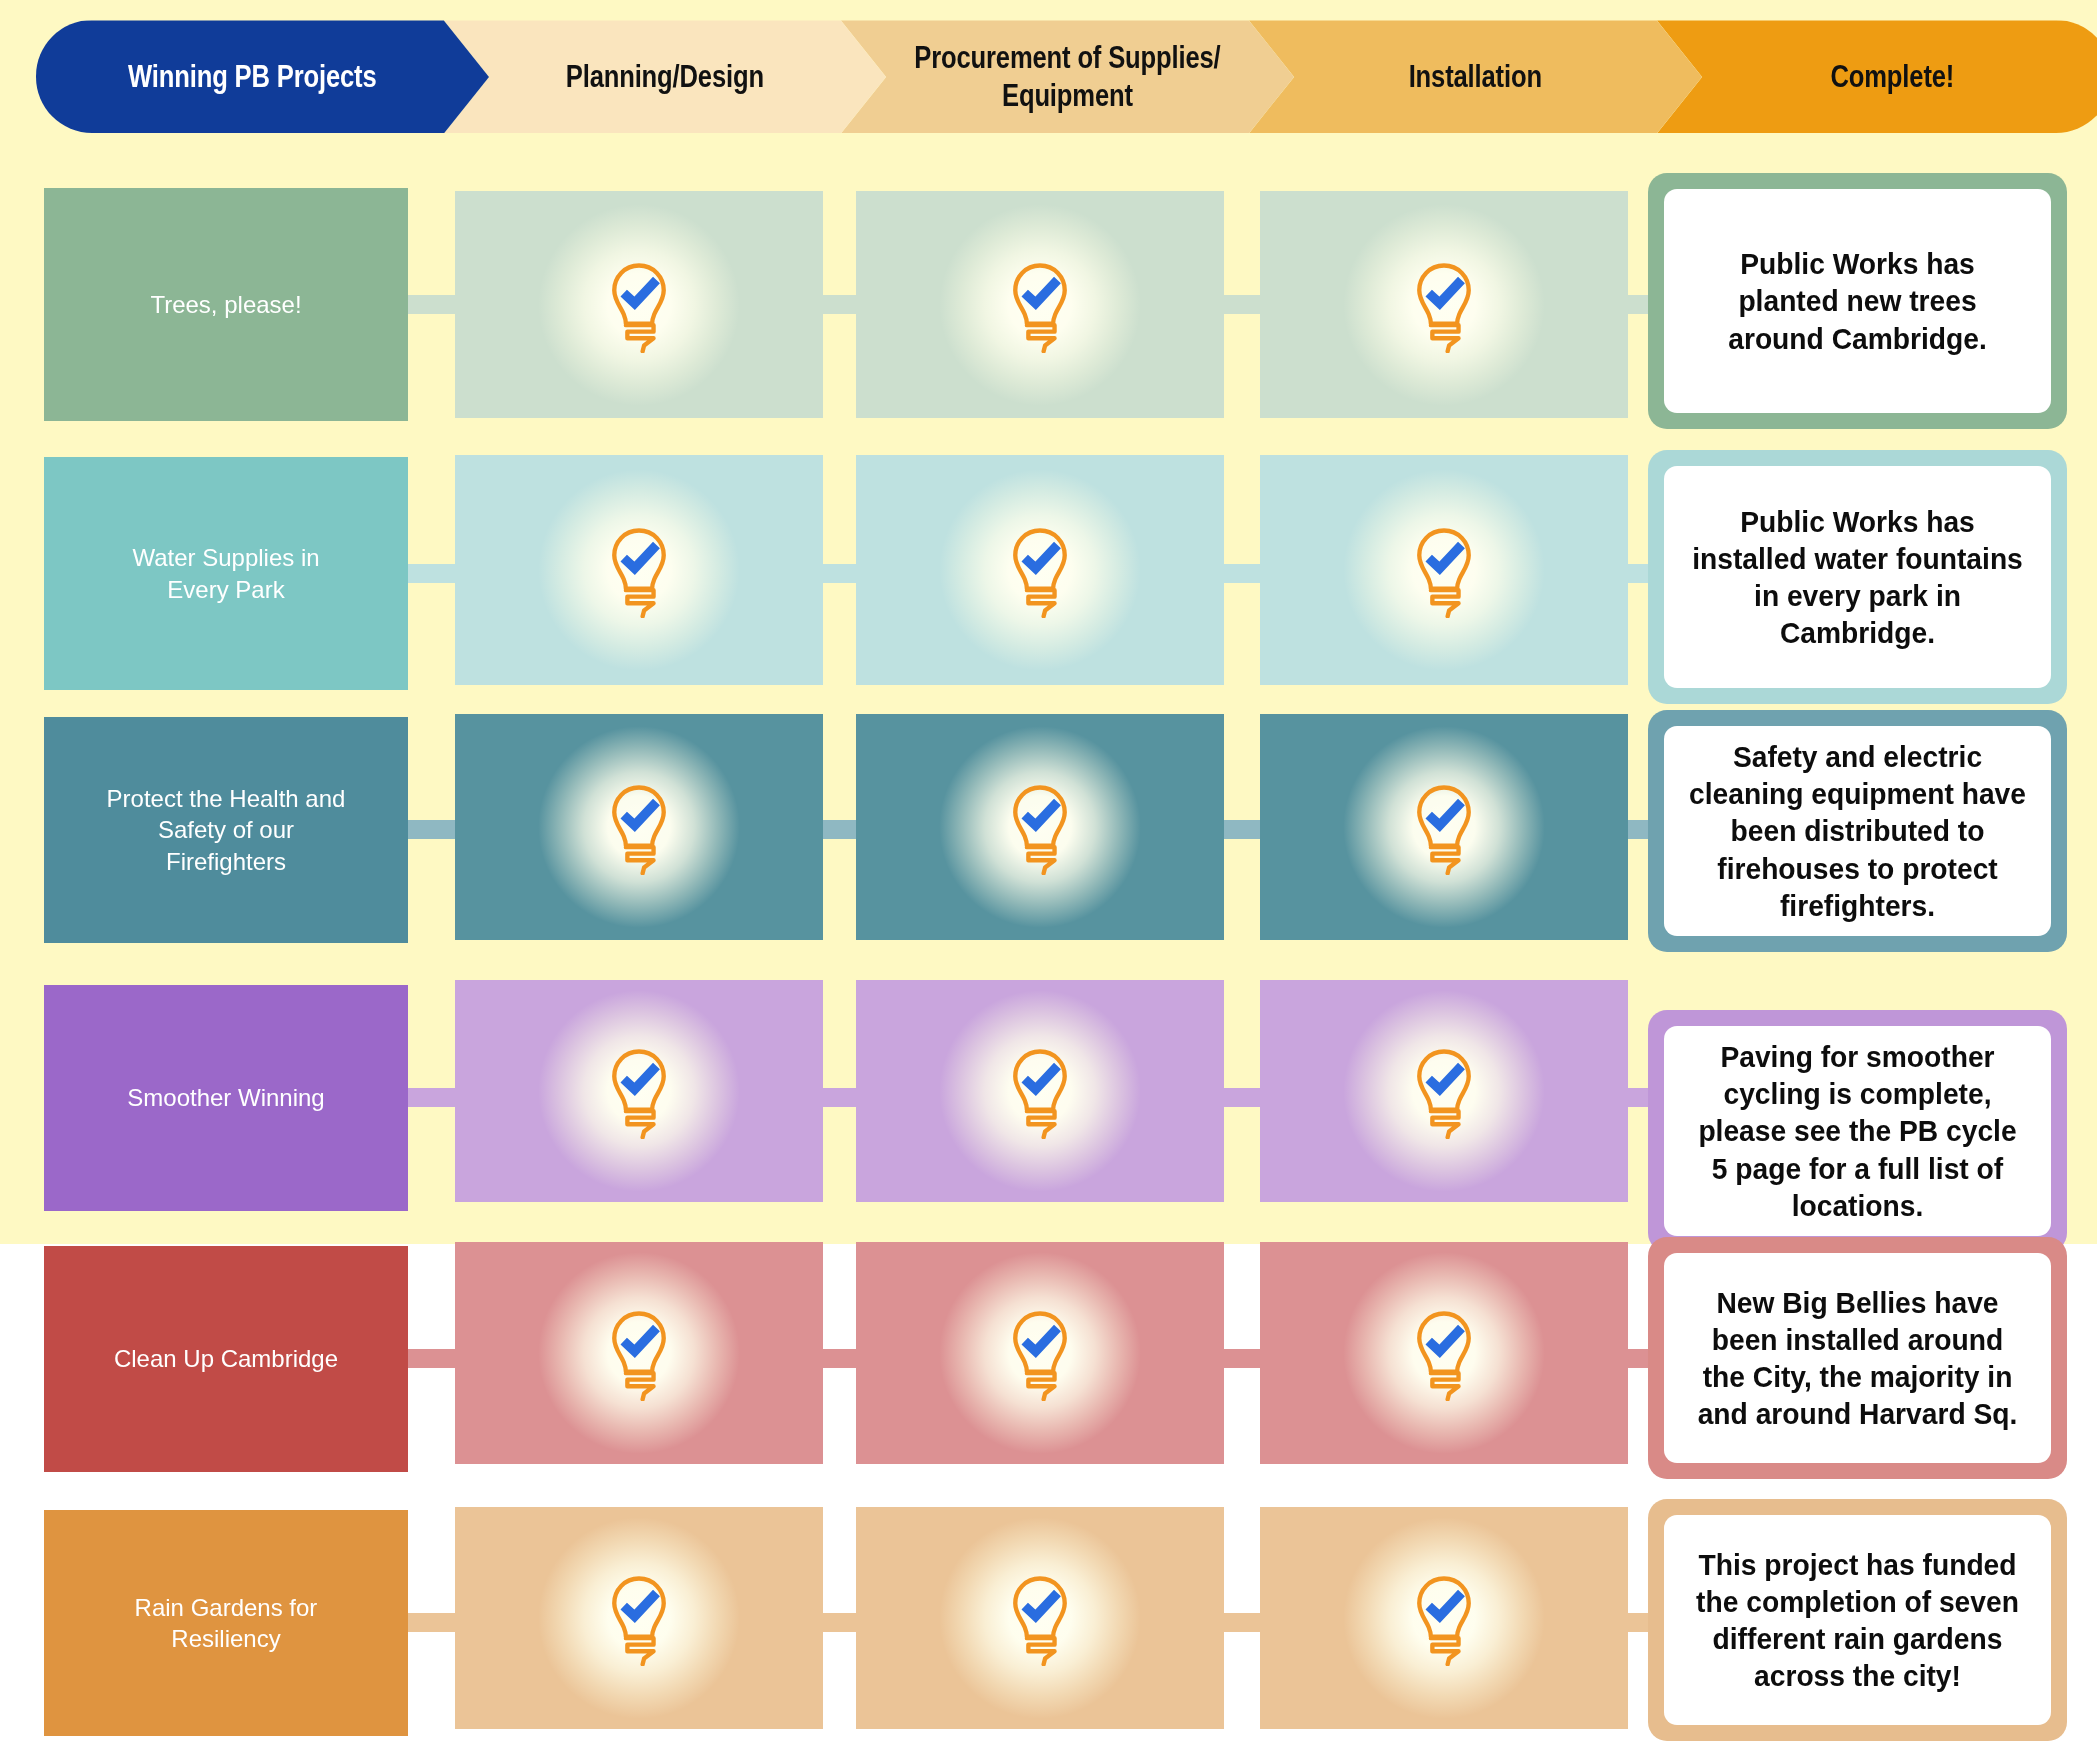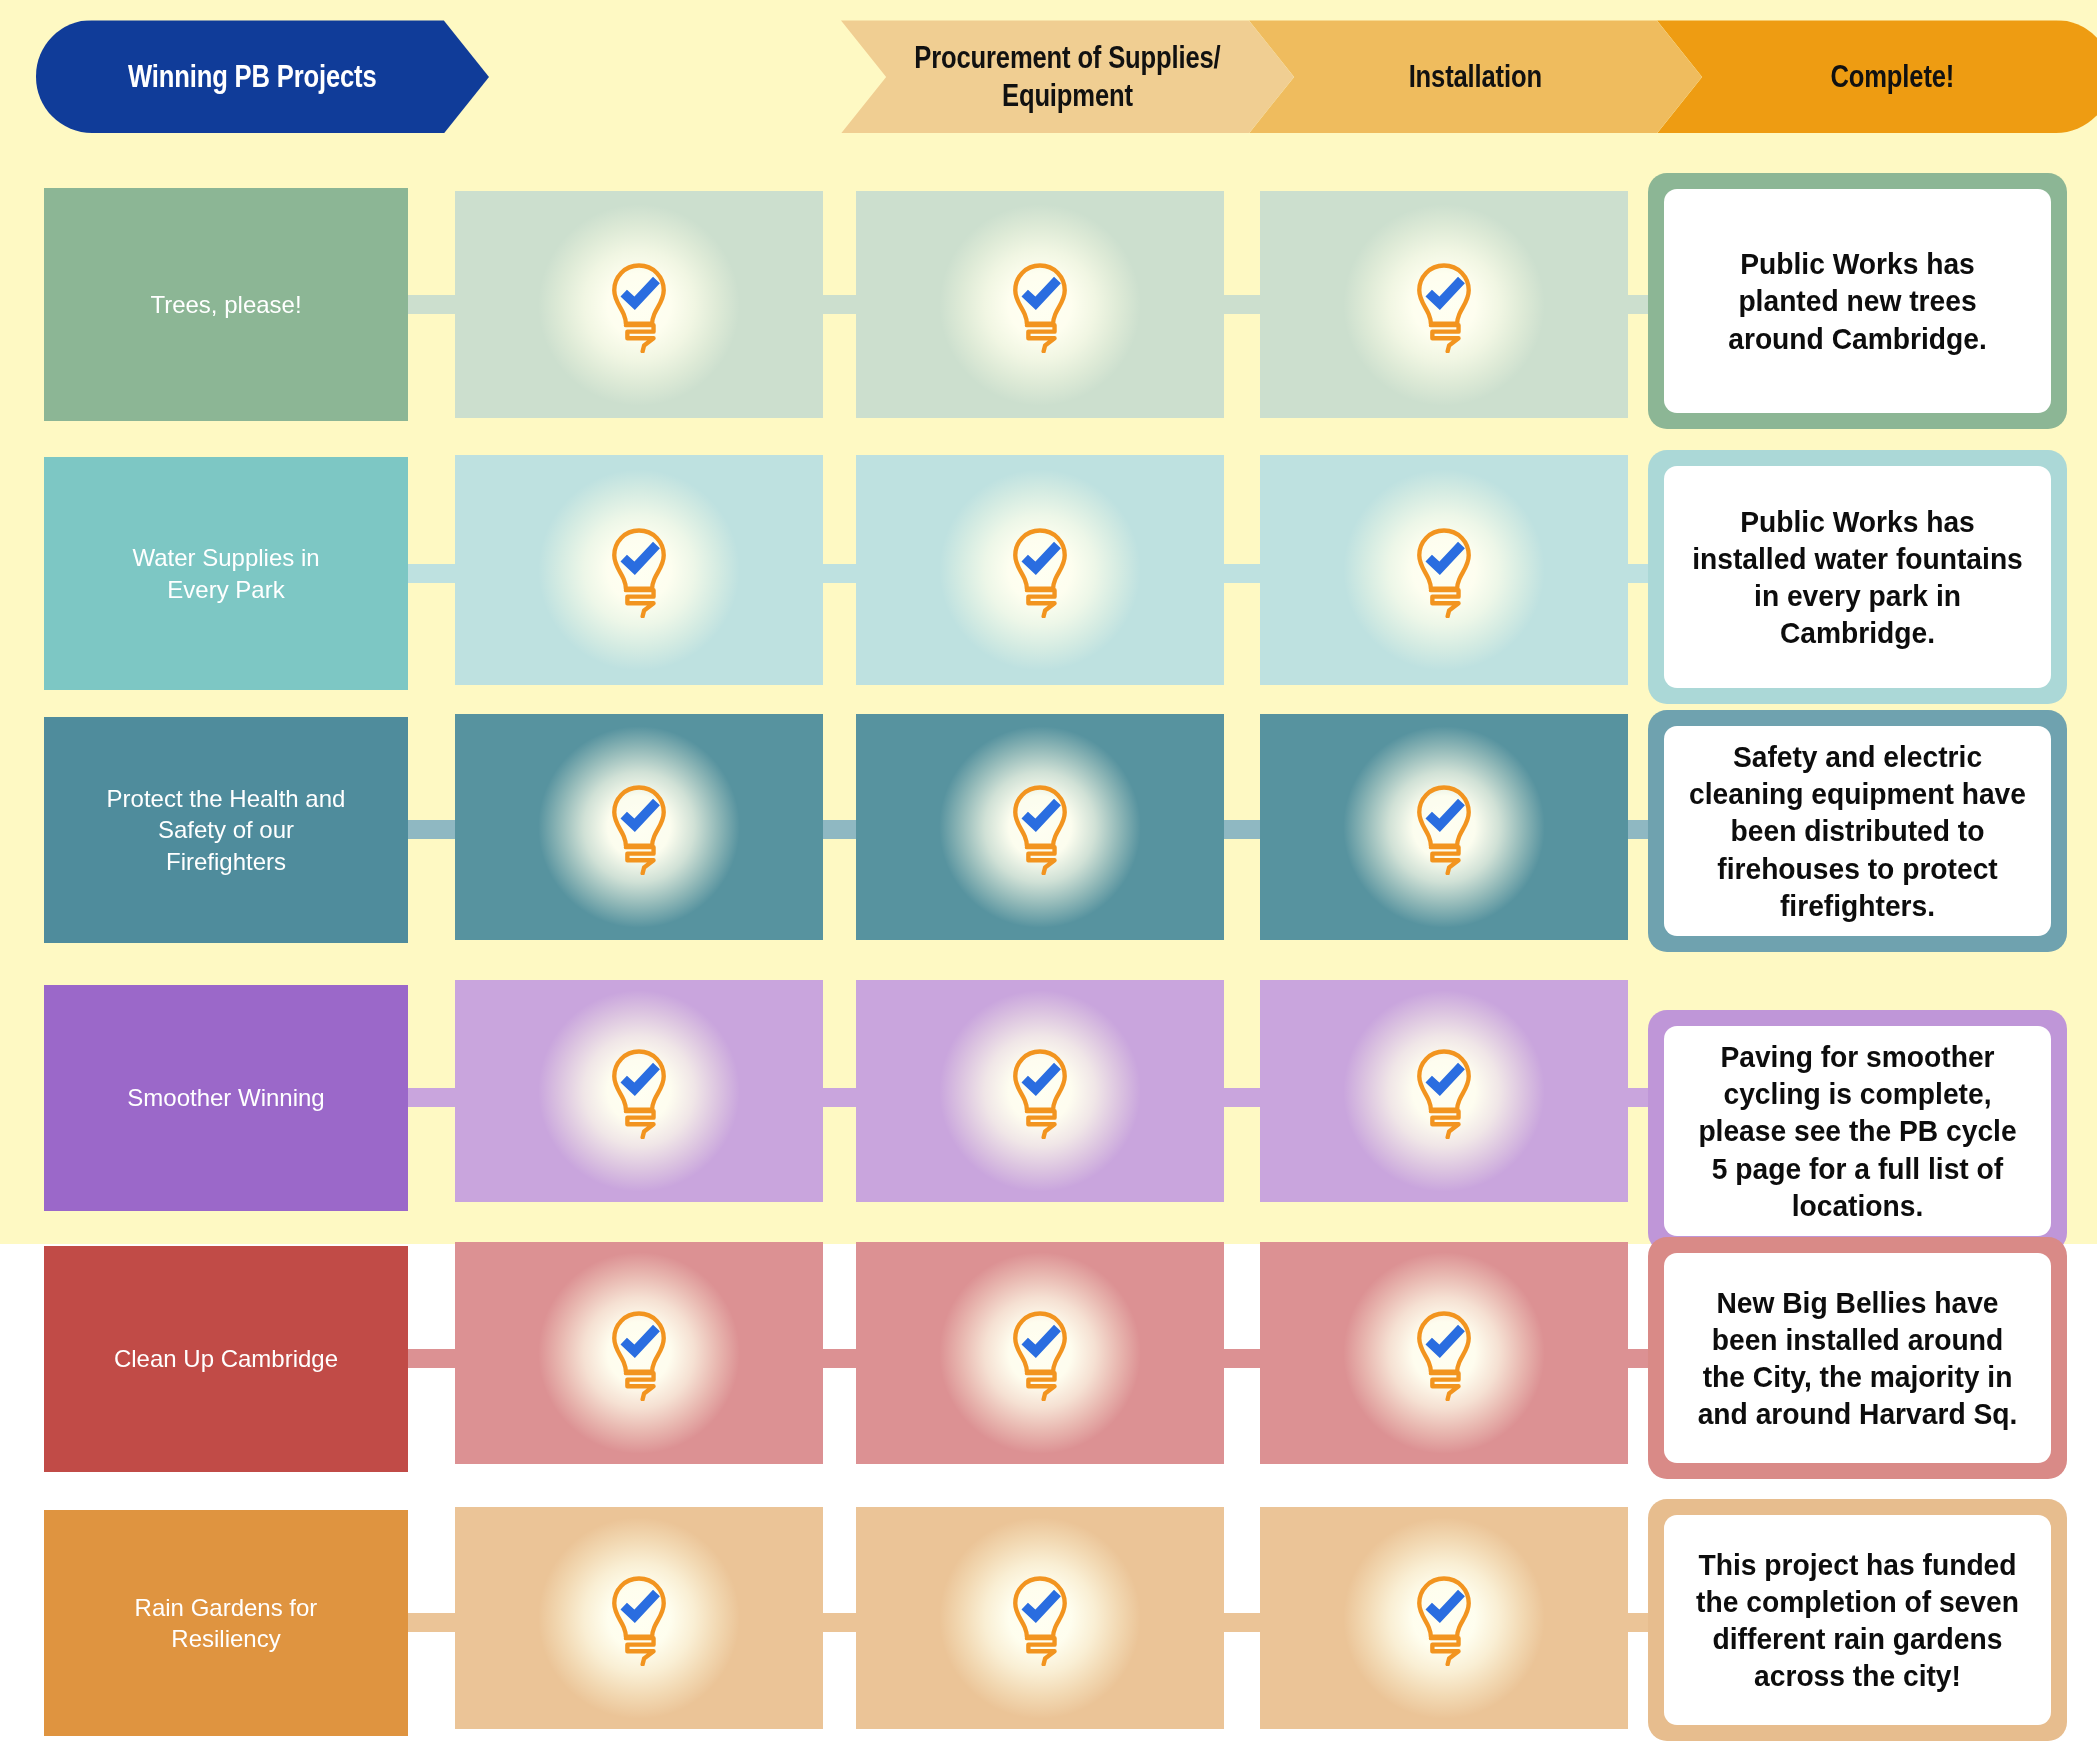--- a/index.html
+++ b/index.html
@@ -146,20 +146,23 @@
 </style>
 </head>
 <body>
 
 <div id="board">
 
   <div id="header">
       <div class="hdr-seg hdr-first" style="left: 0px; width: 453px; background: rgb(16, 60, 153); border-top-left-radius: 56px; border-bottom-left-radius: 56px; clip-path: polygon(0% 0%, 90.032% 0%, 100% 50%, 90.032% 100%, 0% 100%); z-index: 5;">
         <div class="hdr-label" style="color: rgb(255, 255, 255); margin-right: 20.3px;">Winning PB Projects</div>
       </div>
+      <div class="hdr-seg hdr-mid" style="left: 408px; width: 442px; background: rgb(250, 229, 190); clip-path: polygon(0% 0%, 89.786% 0%, 100% 50%, 89.786% 100%, 0% 100%, 10.214% 50%); z-index: 4;">
+        <div class="hdr-label" style="color: rgb(17, 17, 17);">Planning/Design</div>
+      </div>
       <div class="hdr-seg hdr-mid" style="left: 805px; width: 453px; background: rgb(240, 206, 146); clip-path: polygon(0% 0%, 90.032% 0%, 100% 50%, 90.032% 100%, 0% 100%, 9.968% 50%); z-index: 3;">
         <div class="hdr-label" style="color: rgb(17, 17, 17);">Procurement of Supplies/
 Equipment</div>
       </div>
       <div class="hdr-seg hdr-mid" style="left: 1213px; width: 453px; background: rgb(239, 188, 94); clip-path: polygon(0% 0%, 90.032% 0%, 100% 50%, 90.032% 100%, 0% 100%, 9.968% 50%); z-index: 2;">
         <div class="hdr-label" style="color: rgb(17, 17, 17);">Installation</div>
       </div>
       <div class="hdr-seg hdr-mid" style="left: 1621px; width: 455px; background: rgb(238, 156, 18); clip-path: polygon(0% 0%, 100% 0%, 100% 100%, 0% 100%, 9.92% 50%); z-index: 0; border-top-right-radius: 56px; border-bottom-right-radius: 56px;">
         <div class="hdr-label" style="color: rgb(17, 17, 17); margin-left: 16px;">Complete!</div>
       </div>

